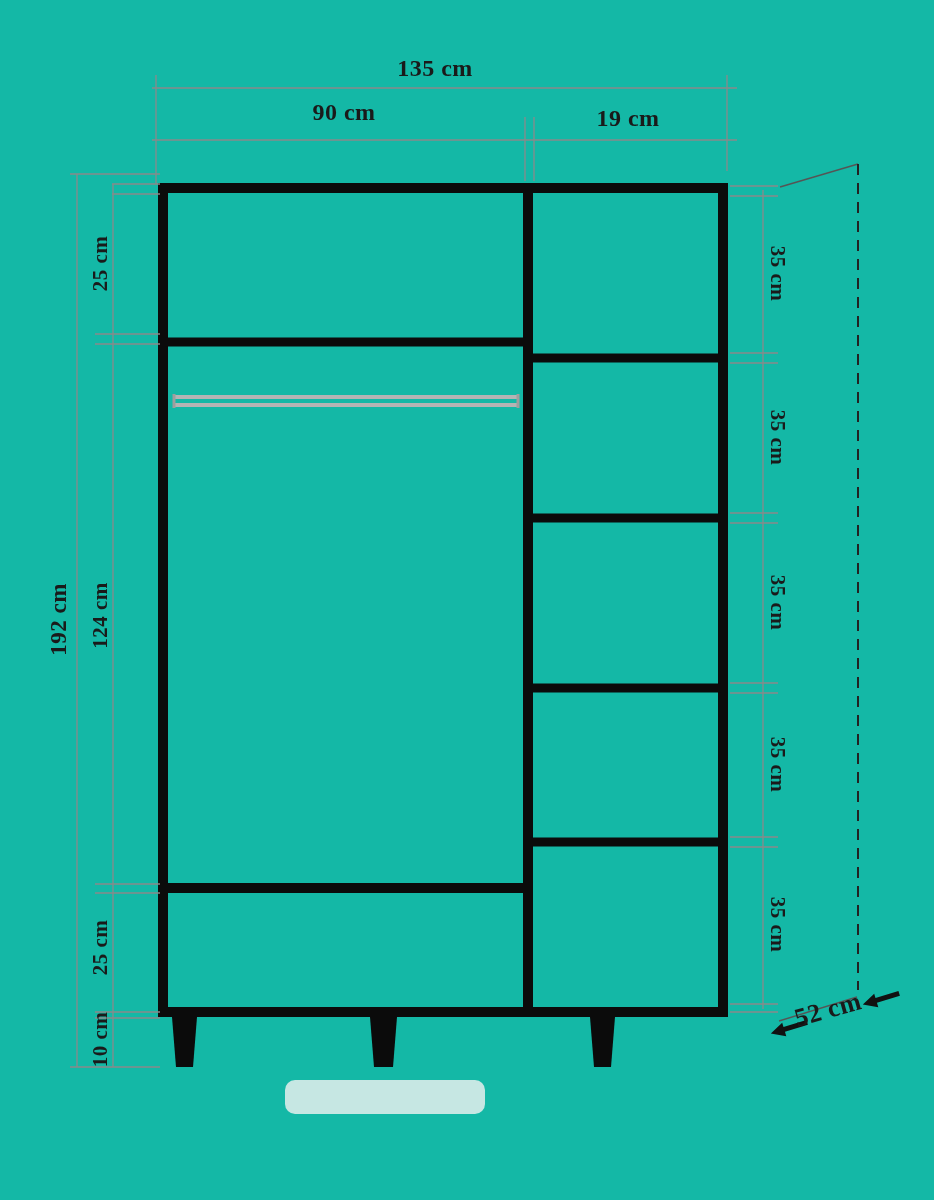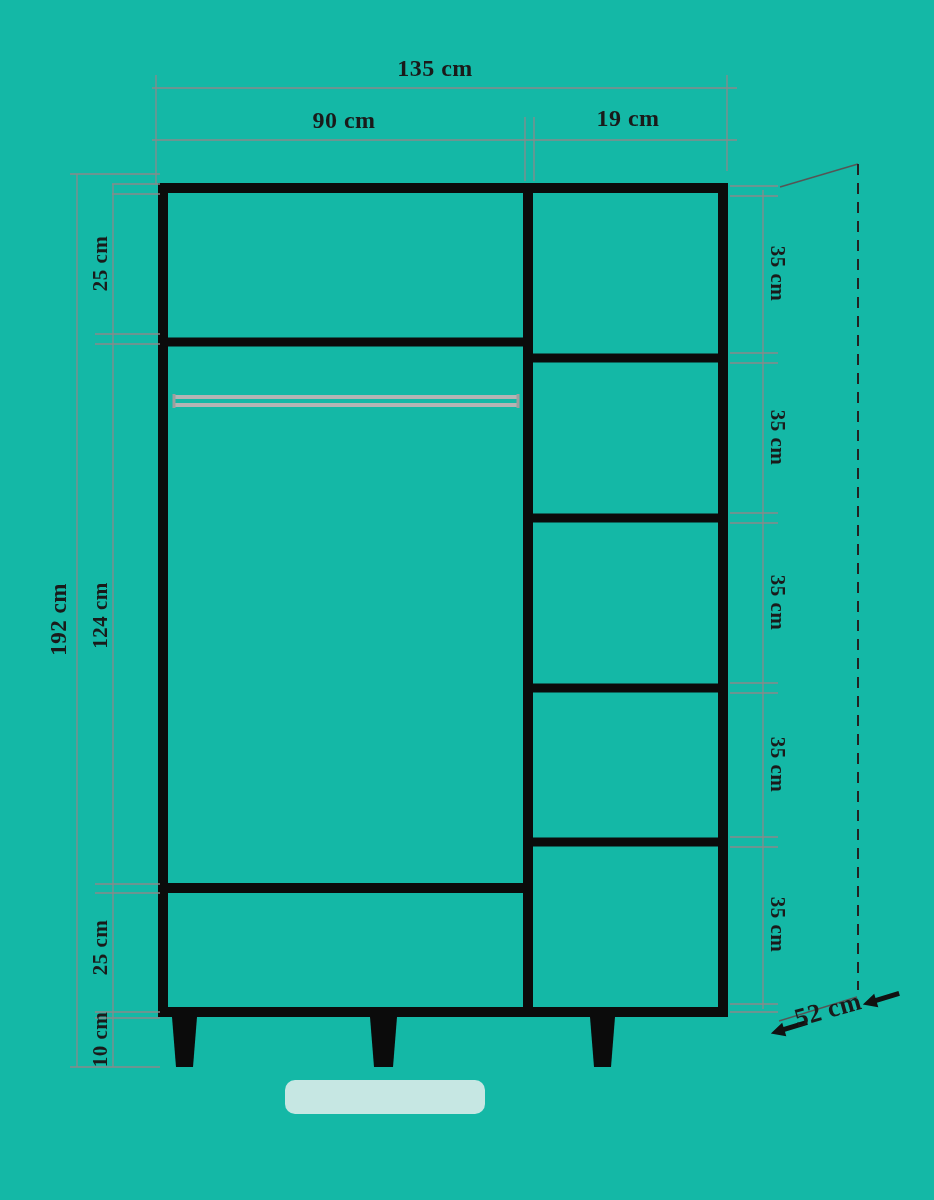--- a/index.html
+++ b/index.html
@@ -109,21 +109,21 @@
         <polygon points="-19,0 -5,-7 -5,-2.5 19,-2.5 19,2.5 -5,2.5 -5,7" fill="#111"></polygon>
       </g>
       <g transform="translate(881,999) rotate(-17)">
         <polygon points="-19,0 -5,-7 -5,-2.5 19,-2.5 19,2.5 -5,2.5 -5,7" fill="#111"></polygon>
       </g>
     </g>
   </svg>
 
   <div class="dim-label f24" style="left:360px;top:56px;width:150px;">135 cm</div>
 
-  <div class="dim-label f24" style="left:269px;top:108px;width:150px;">90 cm</div>
+  <div class="dim-label f24" style="left:269px;top:100px;width:150px;">90 cm</div>
 
   <div class="dim-label f24" style="left:553px;top:106px;width:150px;">19 cm</div>
 
   <div class="dim-label f23 rot-ccw" style="left:-17px;top:608px;width:150px;">192 cm</div>
 
   <div class="dim-label f21 rot-ccw" style="left:40px;top:253px;width:120px;">25 cm</div>
 
   <div class="dim-label f21 rot-ccw" style="left:40px;top:605px;width:120px;">124 cm</div>
 
   <div class="dim-label f21 rot-ccw" style="left:40px;top:937px;width:120px;">25 cm</div>

